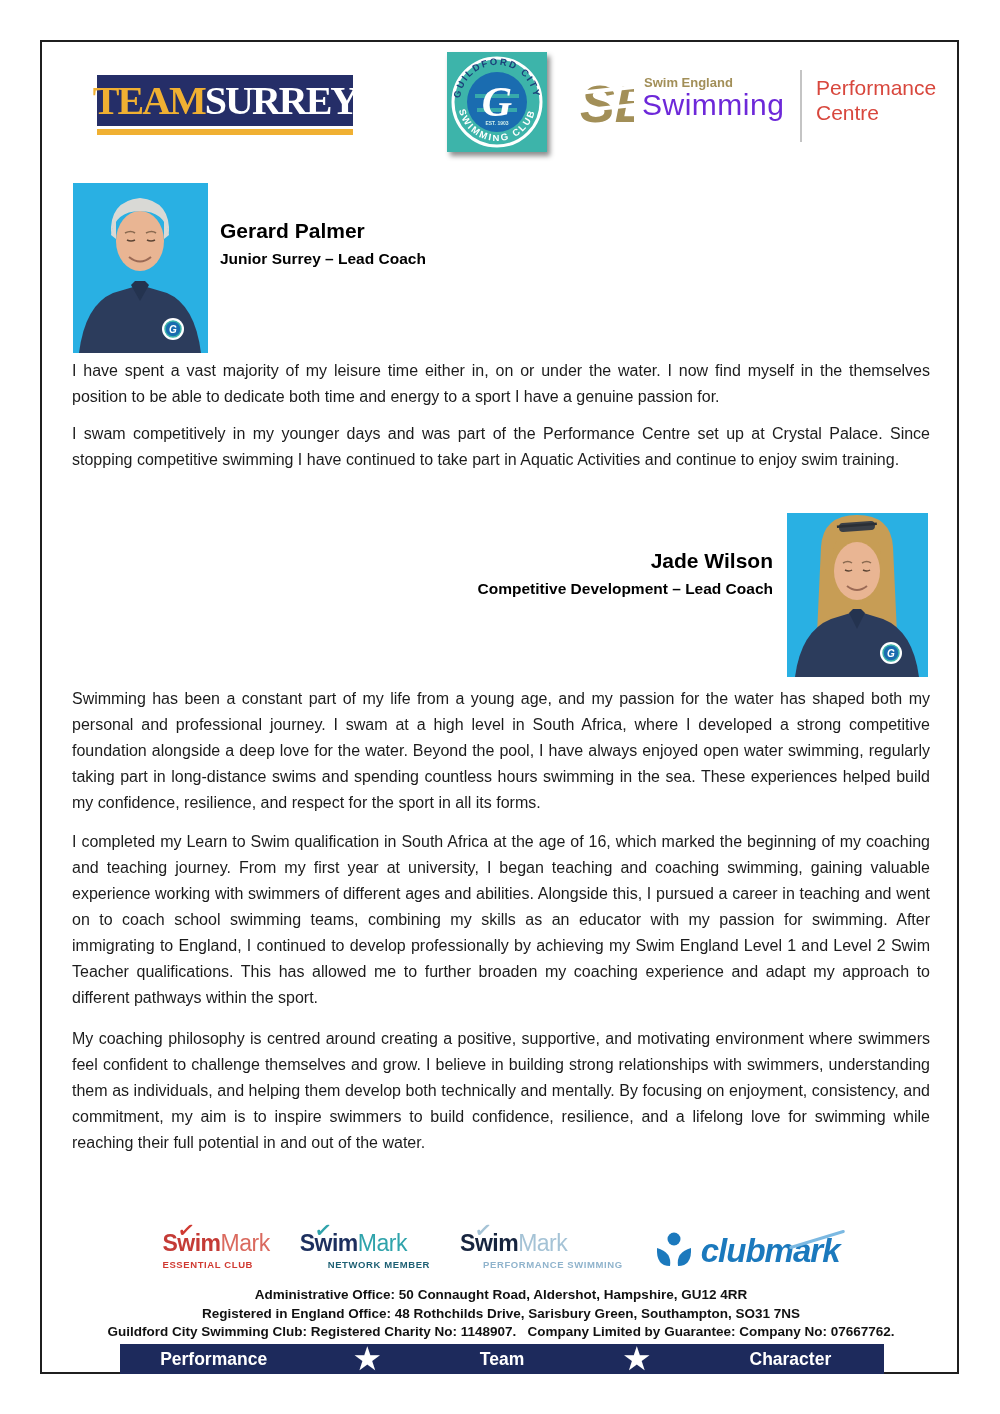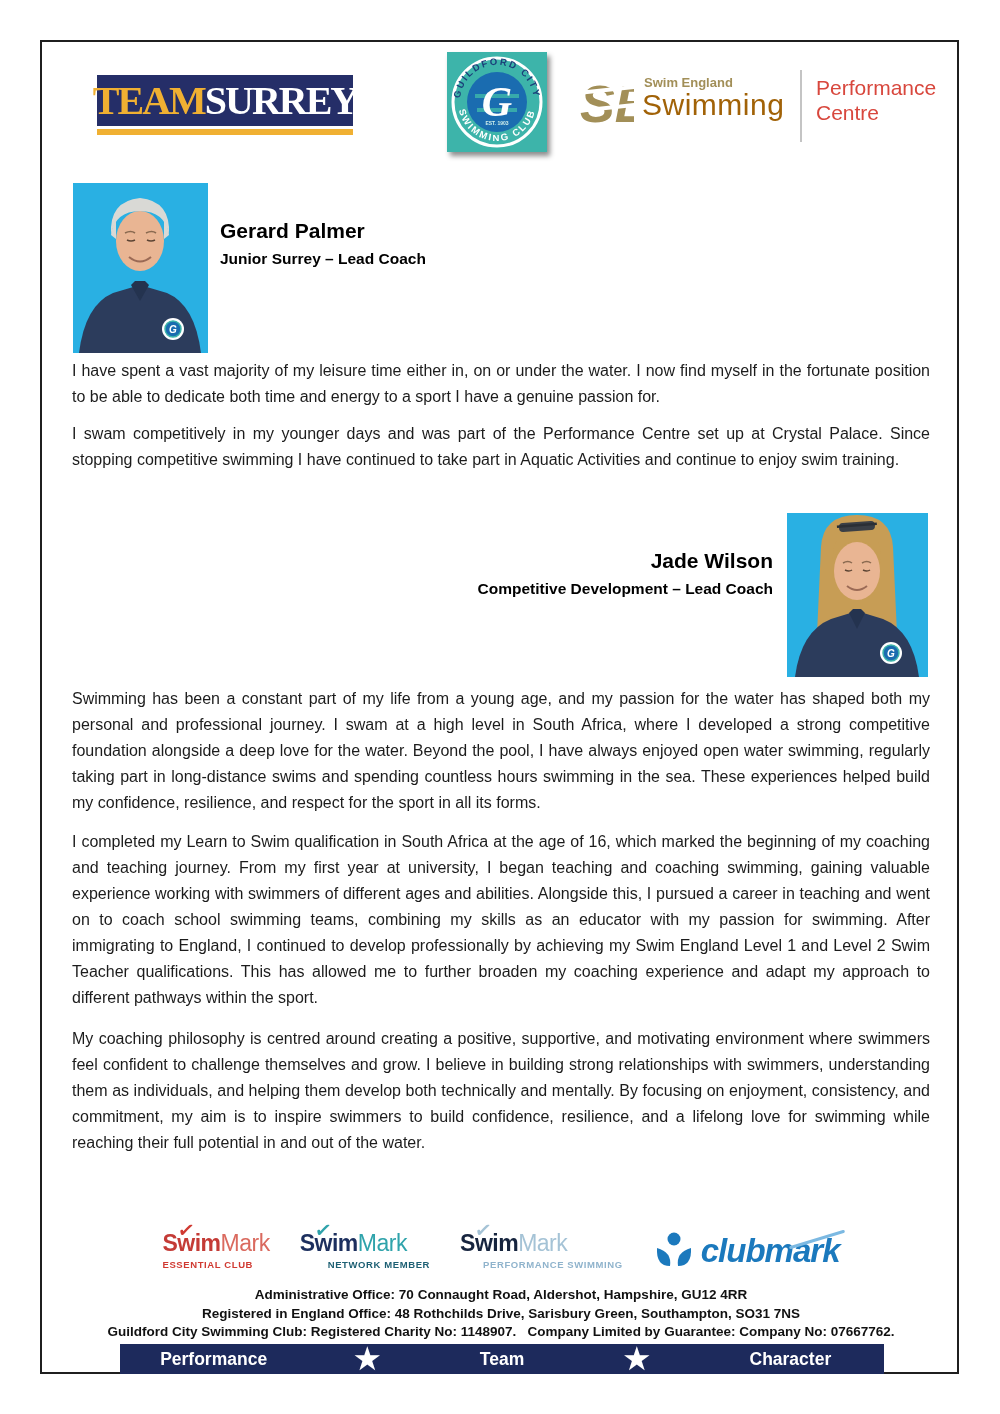--- a/index.html
+++ b/index.html
@@ -15,21 +15,21 @@
   .ts-team{color:#f0b032;}
   .ts-surrey{color:#ffffff;}
   .ts-bar{margin-top:3px;height:6px;background:#f0b032;}
 
   .gc-logo{position:absolute;left:447px;top:52px;width:100px;height:100px;
         box-shadow:3px 4px 5px rgba(0,0,0,0.45);}
 
   .se-logo{position:absolute;left:578px;top:66px;width:362px;height:80px;}
   .se-mark{position:absolute;left:0;top:4px;}
   .se-small{position:absolute;left:66px;top:9px;color:#a28f58;font-weight:bold;font-size:13px;}
-  .se-big{position:absolute;left:64px;top:22px;color:#a16207;font-size:30px;font-weight:500;letter-spacing:0.5px;}
+  .se-big{position:absolute;left:64px;top:22px;color:#6d28d9;font-size:30px;font-weight:500;letter-spacing:0.5px;}
   .se-divider{position:absolute;left:222px;top:4px;width:2px;height:72px;background:#c4c4c4;}
   .se-right{position:absolute;left:238px;top:9px;color:#d8473d;font-size:21px;line-height:25px;font-weight:500;}
 
   
   .photo{position:absolute;}
   .coach1-head{position:absolute;left:220px;top:218px;}
   .coach2-head{position:absolute;left:272px;top:548px;width:501px;text-align:right;}
   .coach-name{font-size:21px;font-weight:bold;color:#000;line-height:26px;}
   .coach-role{font-size:15.5px;font-weight:bold;color:#000;margin-top:6px;text-align:right;}
 
@@ -132,21 +132,21 @@
     <circle cx="100" cy="146" r="11" fill="#ffffff"></circle>
     <circle cx="100" cy="146" r="8" fill="#1a6cb0" stroke="#3db4aa" stroke-width="1.5"></circle>
     <text x="100" y="150" text-anchor="middle" font-size="10" font-weight="bold" font-style="italic" fill="#ffffff">G</text>
   </svg>
 
   <div class="coach1-head">
     <div class="coach-name">Gerard Palmer</div>
     <div class="coach-role">Junior Surrey – Lead Coach</div>
   </div>
 
-  <div class="para p1">I have spent a vast majority of my leisure time either in, on or under the water. I now find myself in the fortunate position to be able to dedicate both time and energy to a sport I have a genuine passion for.</div>
+  <div class="para p1">I have spent a vast majority of my leisure time either in, on or under the water. I now find myself in the themselves position to be able to dedicate both time and energy to a sport I have a genuine passion for.</div>
   <div class="para p2">I swam competitively in my younger days and was part of the Performance Centre set up at Crystal Palace. Since stopping competitive swimming I have continued to take part in Aquatic Activities and continue to enjoy swim training.</div>
 
   <div class="coach2-head">
     <div class="coach-name">Jade Wilson</div>
     <div class="coach-role">Competitive Development – Lead Coach</div>
   </div>
 
   <svg class="photo" style="left:787px;top:513px;" width="141" height="164" viewBox="0 0 141 164">
     <rect width="141" height="164" fill="#29b0e3"></rect>
     <path d="M34,34 Q36,2 70,2 Q104,2 106,34 L112,164 L92,164 L90,120 L50,120 L48,164 L28,164 Z" fill="#c79d55"></path>
@@ -199,21 +199,21 @@
         <circle cx="21" cy="9" r="6.5" fill="#1b79bd"></circle>
         <path d="M4,18 Q3,36 17,36 Q19,22 4,18 Z" fill="#1b79bd"></path>
         <path d="M38,18 Q39,36 25,36 Q23,22 38,18 Z" fill="#1b79bd"></path>
       </svg>
       <span class="cm-text">clubmark</span>
       <span class="cm-swoosh"></span>
     </div>
   </div>
 
   <div class="addr">
-    <div>Administrative Office: 70 Connaught Road, Aldershot, Hampshire, GU12 4RR</div>
+    <div>Administrative Office: 50 Connaught Road, Aldershot, Hampshire, GU12 4RR</div>
     <div>Registered in England Office: 48 Rothchilds Drive, Sarisbury Green, Southampton, SO31 7NS</div>
     <div>Guildford City Swimming Club: Registered Charity No: 1148907.&nbsp;&nbsp; Company Limited by Guarantee: Company No: 07667762.</div>
   </div>
 
   <div class="bottom-bar">
     <div class="bar-item">Performance</div>
     <div class="bar-star">★</div>
     <div class="bar-item">Team</div>
     <div class="bar-star">★</div>
     <div class="bar-item">Character</div>

